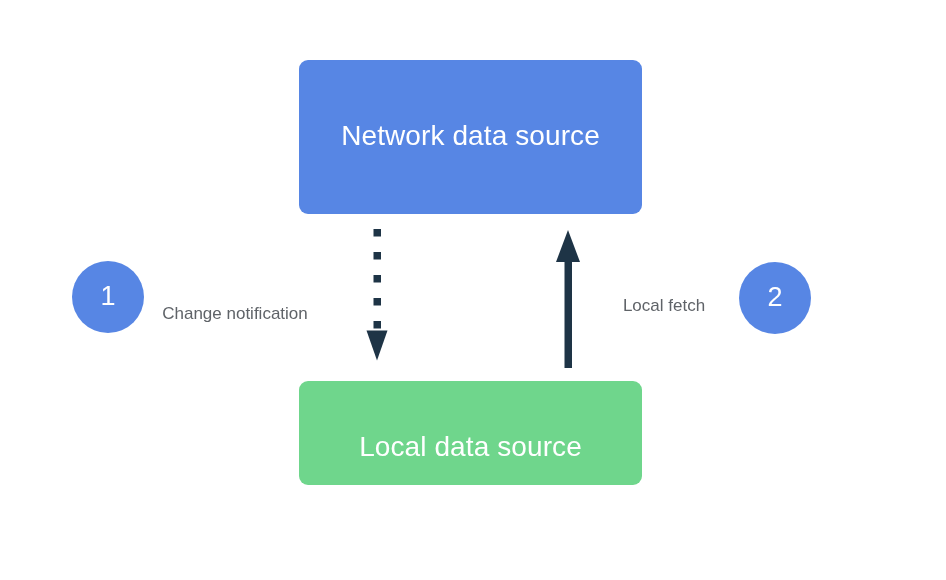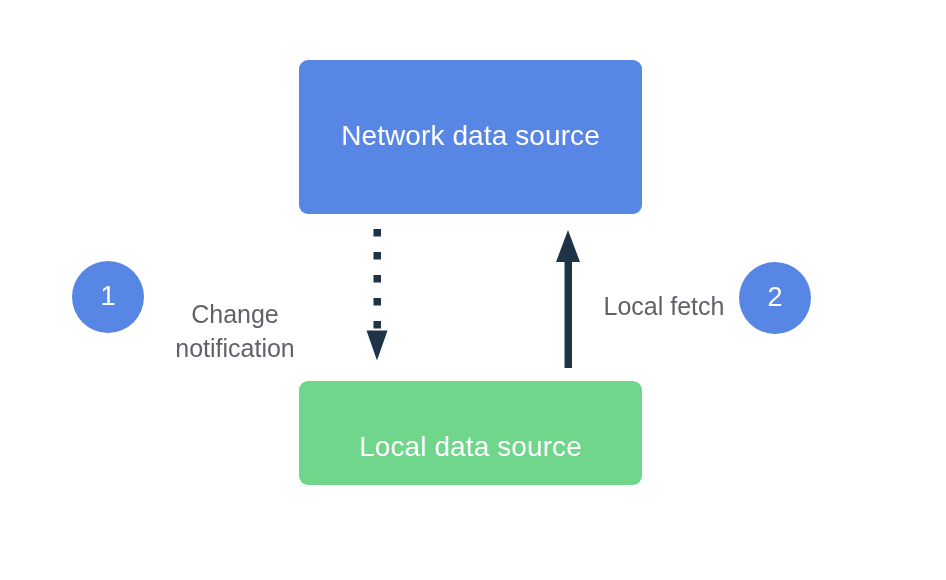--- a/index.html
+++ b/index.html
@@ -79,21 +79,21 @@
     box-sizing: border-box;
   }
   .step-badge span { position: relative; top: -1px; }
   #badge-1 { left: 72px;  top: 261px; }
   #badge-2 { left: 739px; top: 262px; }
 
   
   .step-caption {
     position: absolute;
     color: #5f6368;
-    font-size: 25px;
+    font-size: 17px;
     line-height: 34px;
     text-align: center;
     white-space: pre-line;
   }
   #caption-1 {
     left: 155px;
     top: 263px;
     width: 160px;
   }
   #caption-2 {

